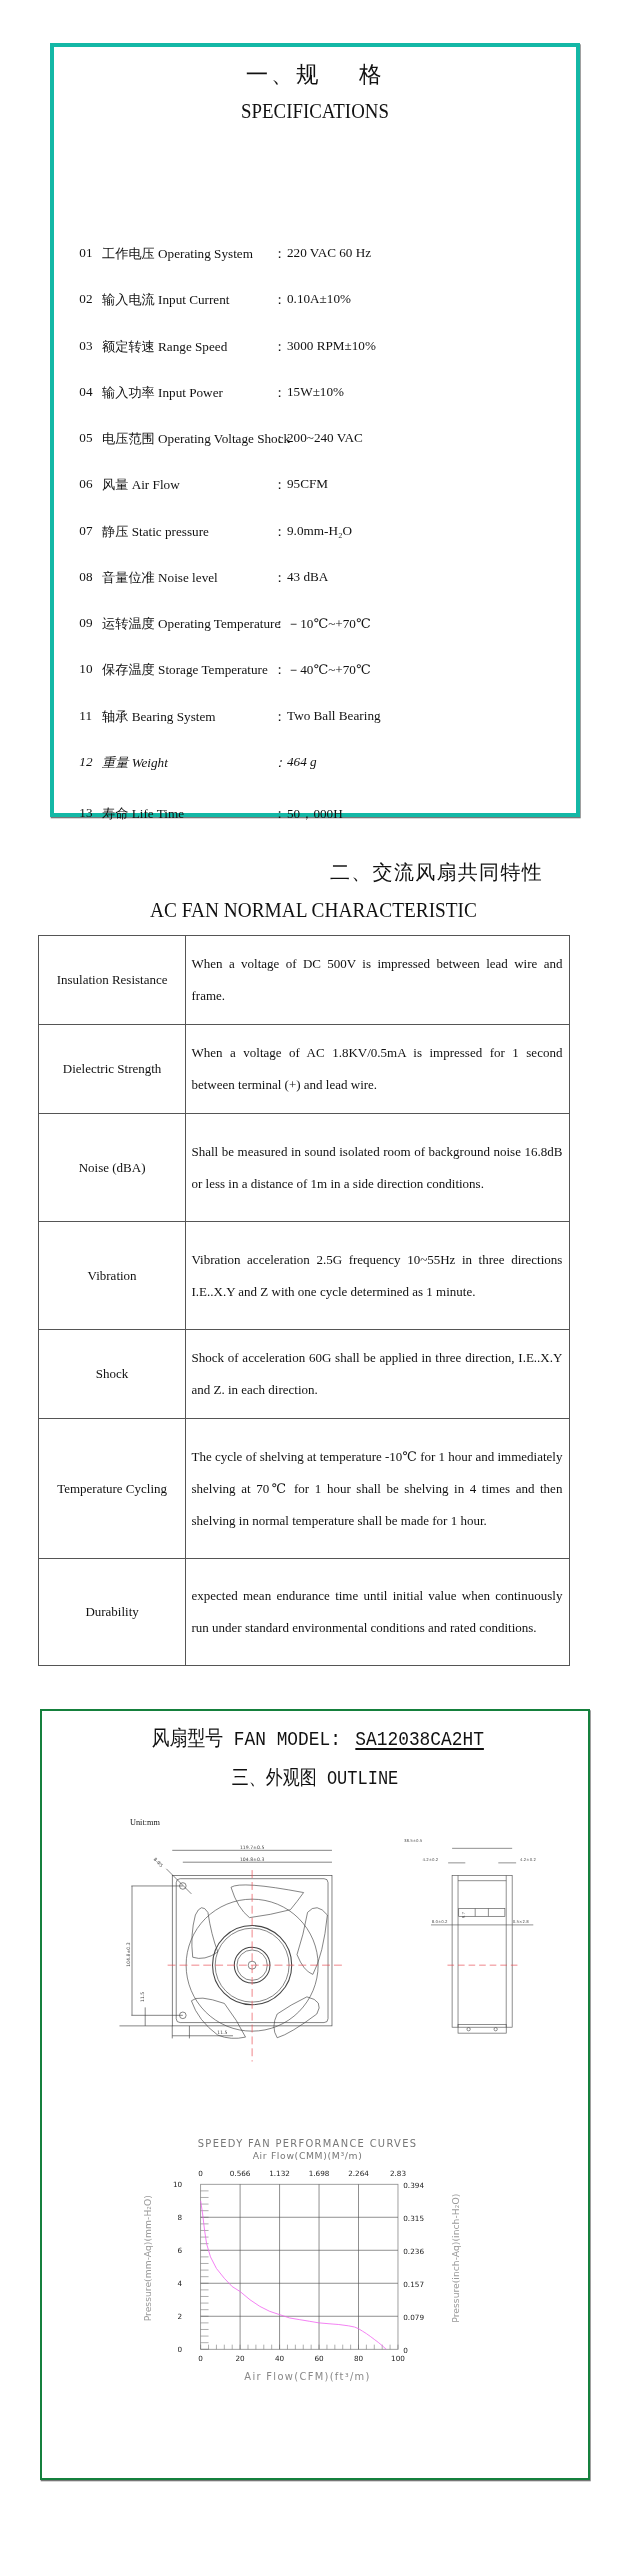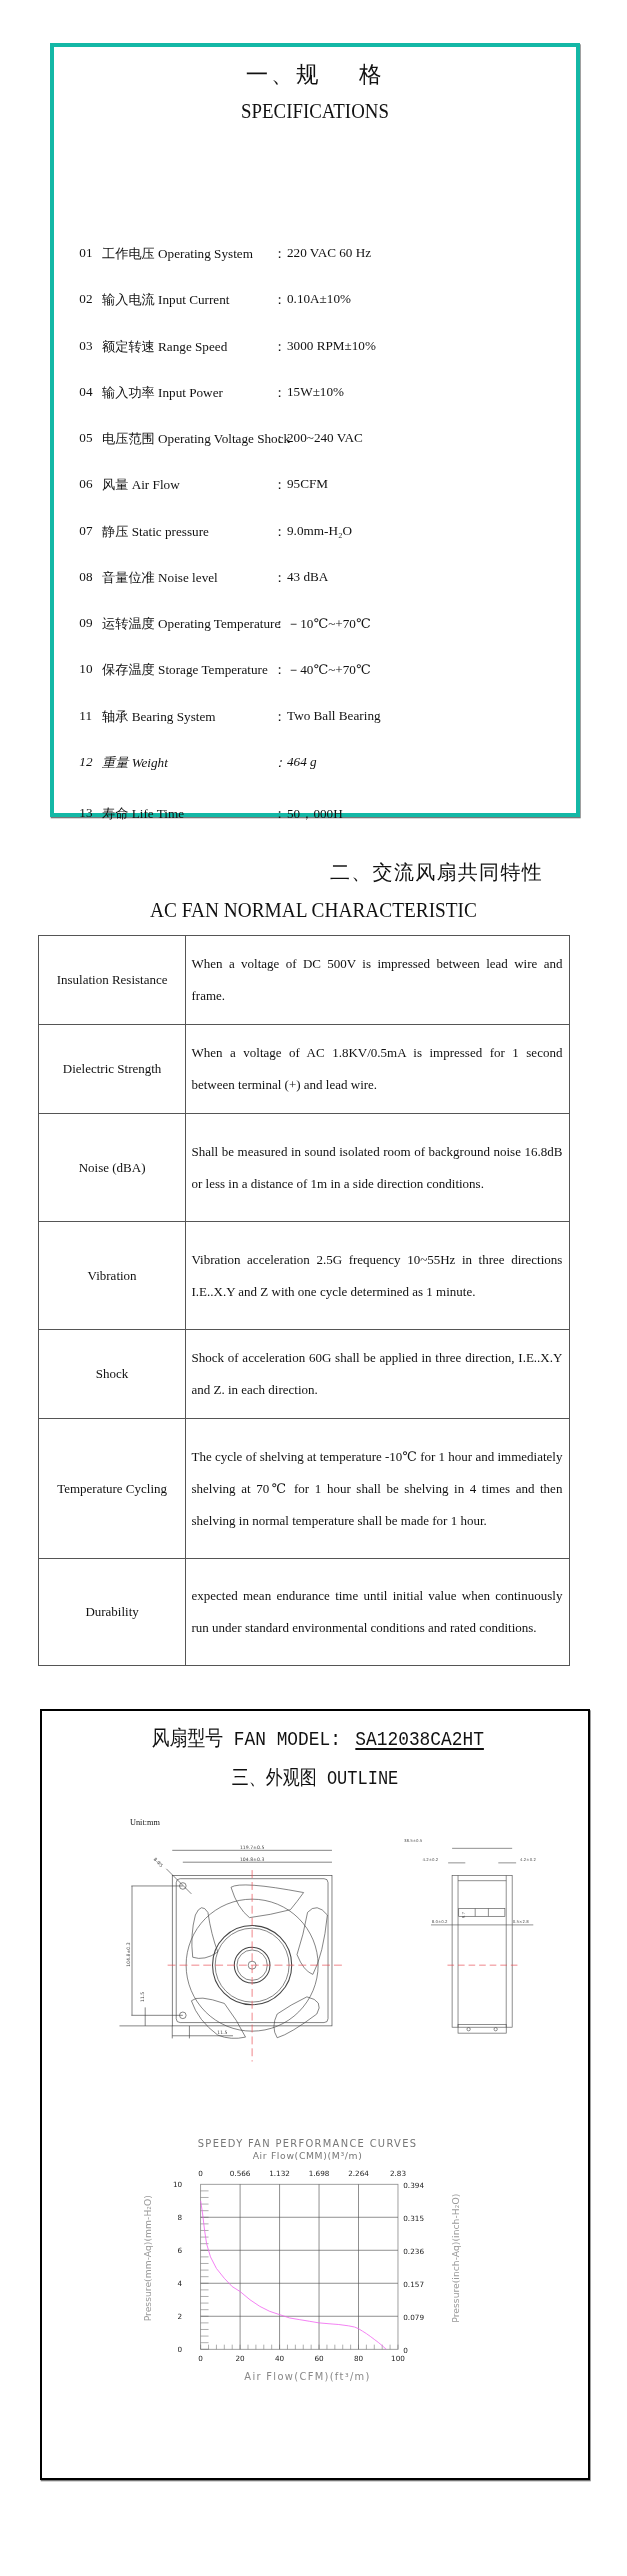--- a/index.html
+++ b/index.html
@@ -29,21 +29,21 @@
   .sec2-en { position: absolute; left: 0; width: 627px; top: 898px; text-align: center; font-size: 21px;
              transform: scaleX(0.92); }
   table.char { position: absolute; left: 38px; top: 935px; width: 532px; border-collapse: collapse;
                font-size: 13px; }
   table.char td { border: 1px solid #555; vertical-align: middle; }
   table.char td.k { width: 141px; text-align: center; padding: 0 2.6px; }
   table.char td.v { padding: 12px 6.6px 12px 5.3px; text-align: justify; line-height: 32px; }
 
   
   .outline-box { position: absolute; left: 40px; top: 1709px; width: 550px; height: 771px;
-                 border: 2px solid #000000; box-sizing: border-box; box-shadow: 0.7px 1.3px 0 #777; }
+                 border: 2px solid #15803d; box-sizing: border-box; box-shadow: 0.7px 1.3px 0 #777; }
   .ob-model { position: absolute; left: 0; right: 0; top: 13.2px; text-align: center; font-size: 21px;
               font-family: "Liberation Mono", "DejaVu Sans Mono", monospace; }
   .ob-model .lbl { display: inline-block; transform: scaleX(0.85); }
   .ob-model .val { text-decoration: underline; text-underline-offset: 3.3px; display: inline-block; transform: scaleX(0.85); margin-left: -13.2px; }
   .ob-title { position: absolute; left: 0; right: 0; top: 53px; text-align: center; font-size: 20px;
               font-family: "Liberation Mono", "DejaVu Sans Mono", monospace; }
   .ob-title span { display: inline-block; transform: scaleX(0.85); }
   .unit { position: absolute; left: 88px; top: 106px; font-size: 9.2px; transform: scaleX(0.9); transform-origin: left; }
 
   svg text { font-family: "DejaVu Sans", sans-serif; }

